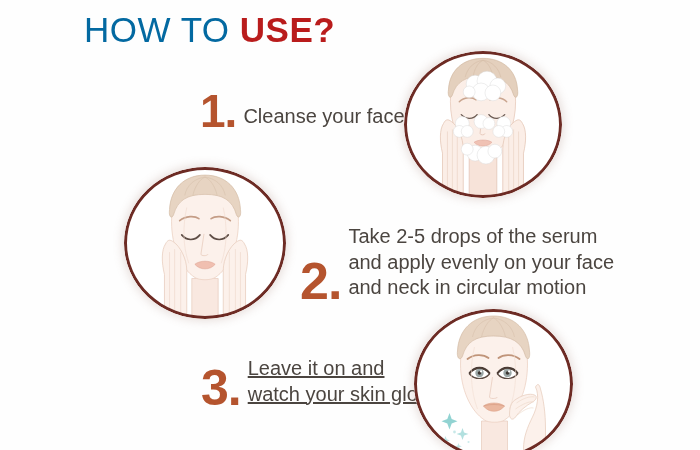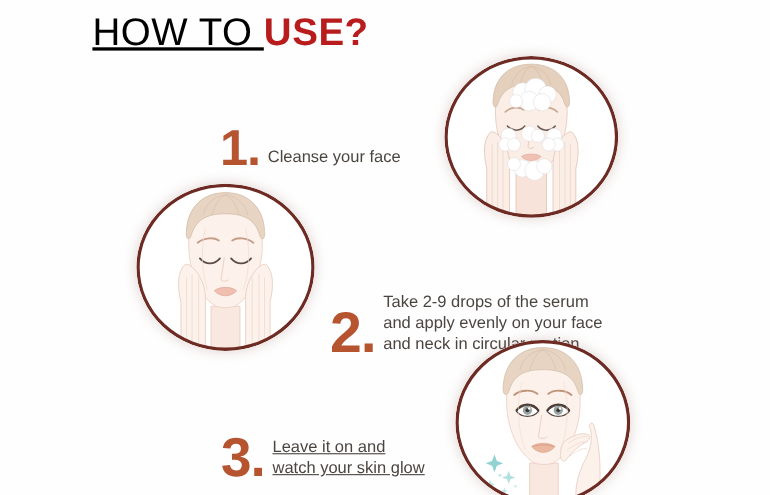--- a/index.html
+++ b/index.html
@@ -26,23 +26,22 @@
   .title {
     position: absolute;
     left: 84px;
     top: 12px;
     font-size: 35px;
     letter-spacing: 0.5px;
     white-space: nowrap;
     line-height: 1;
   }
   .title .thin {
-    color: #000000;
+    color: #0369a1;
     font-weight: 400;
-    text-decoration: underline;
   }
   .title .bold {
     color: #b91c1c;
     font-weight: 700;
   }
 
   
   .step {
     position: absolute;
     display: flex;
@@ -51,26 +50,25 @@
   .step-num {
     color: #b5542e;
     font-weight: 700;
     font-size: 46px;
     line-height: 0.86;
     letter-spacing: -1px;
     white-space: nowrap;
   }
   .step-text {
     color: #4b4540;
-    font-size: 15px;
+    font-size: 20px;
     line-height: 1.28;
     padding-left: 7px;
     padding-bottom: 2px;
     white-space: pre-line;
-    margin-top: 41px;
   }
 
   #step-1 { left: 200px; top: 92px; }
   #step-2 { left: 300px; top: 224px; }
   #step-3 { left: 201px; top: 356px; }
 
   #step-2 .step-num { font-size: 52px; }
   #step-3 .step-num { font-size: 50px; }
   #step-2 .step-text { padding-bottom: 3px; }
   #step-3 .step-text { padding-bottom: 3px; text-decoration: underline; }
@@ -114,21 +112,21 @@
     <span class="thin">HOW TO </span><span class="bold">USE?</span>
   </div>
 
   <div class="step" id="step-1">
     <div class="step-num">1.</div>
     <div class="step-text">Cleanse your face</div>
   </div>
 
   <div class="step" id="step-2">
     <div class="step-num">2.</div>
-    <div class="step-text">Take 2-9 drops of the serum
+    <div class="step-text">Take 2-5 drops of the serum
 and apply evenly on your face
 and neck in circular motion</div>
   </div>
 
   <div class="step" id="step-3">
     <div class="step-num">3.</div>
     <div class="step-text">Leave it on and
 watch your skin glow</div>
   </div>
 

